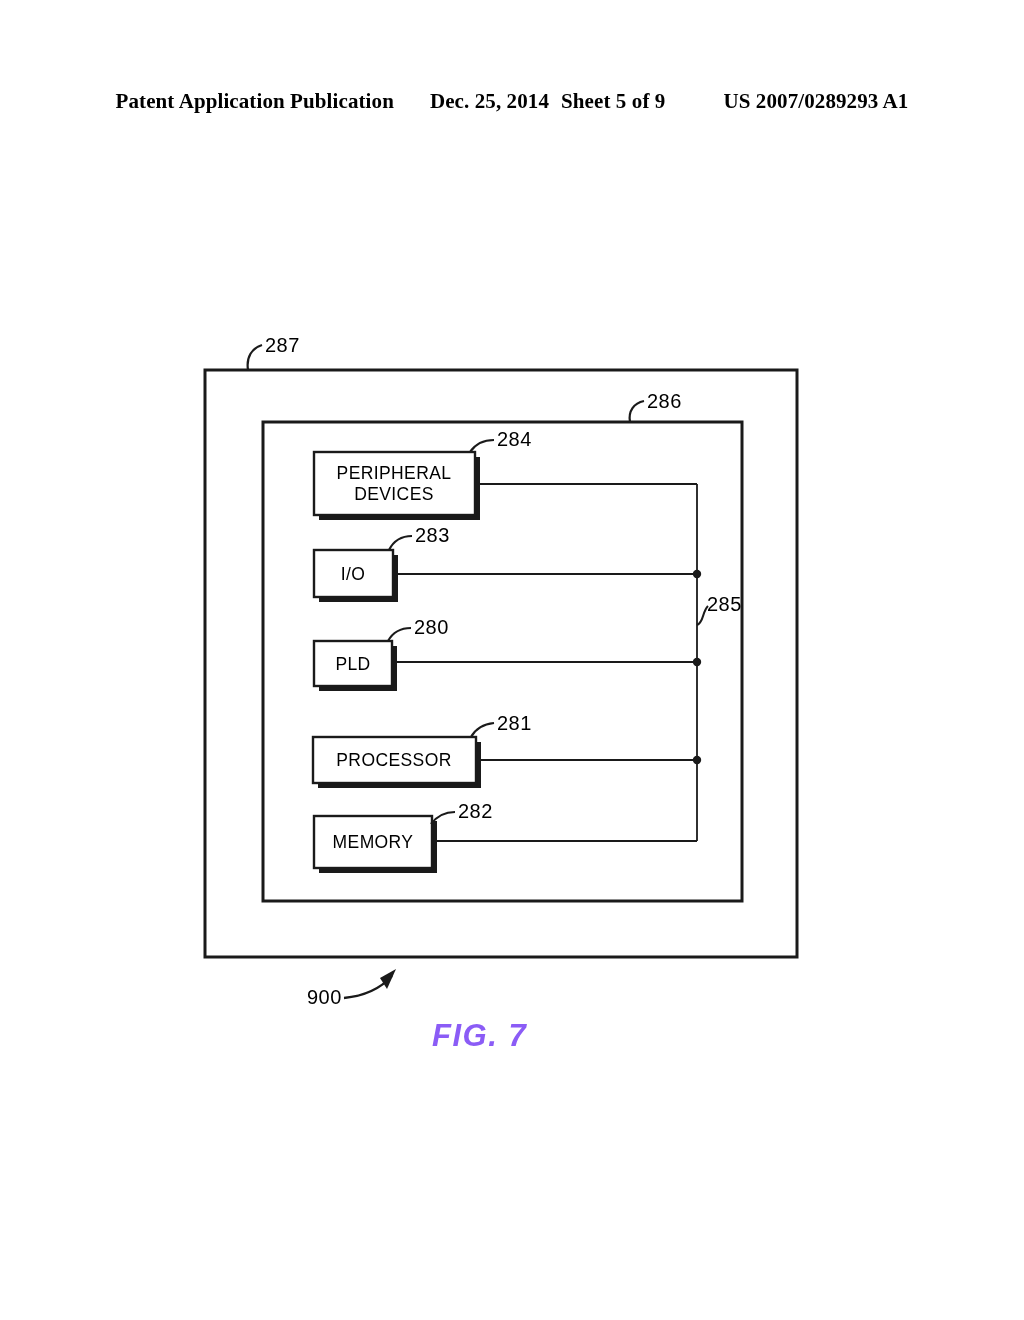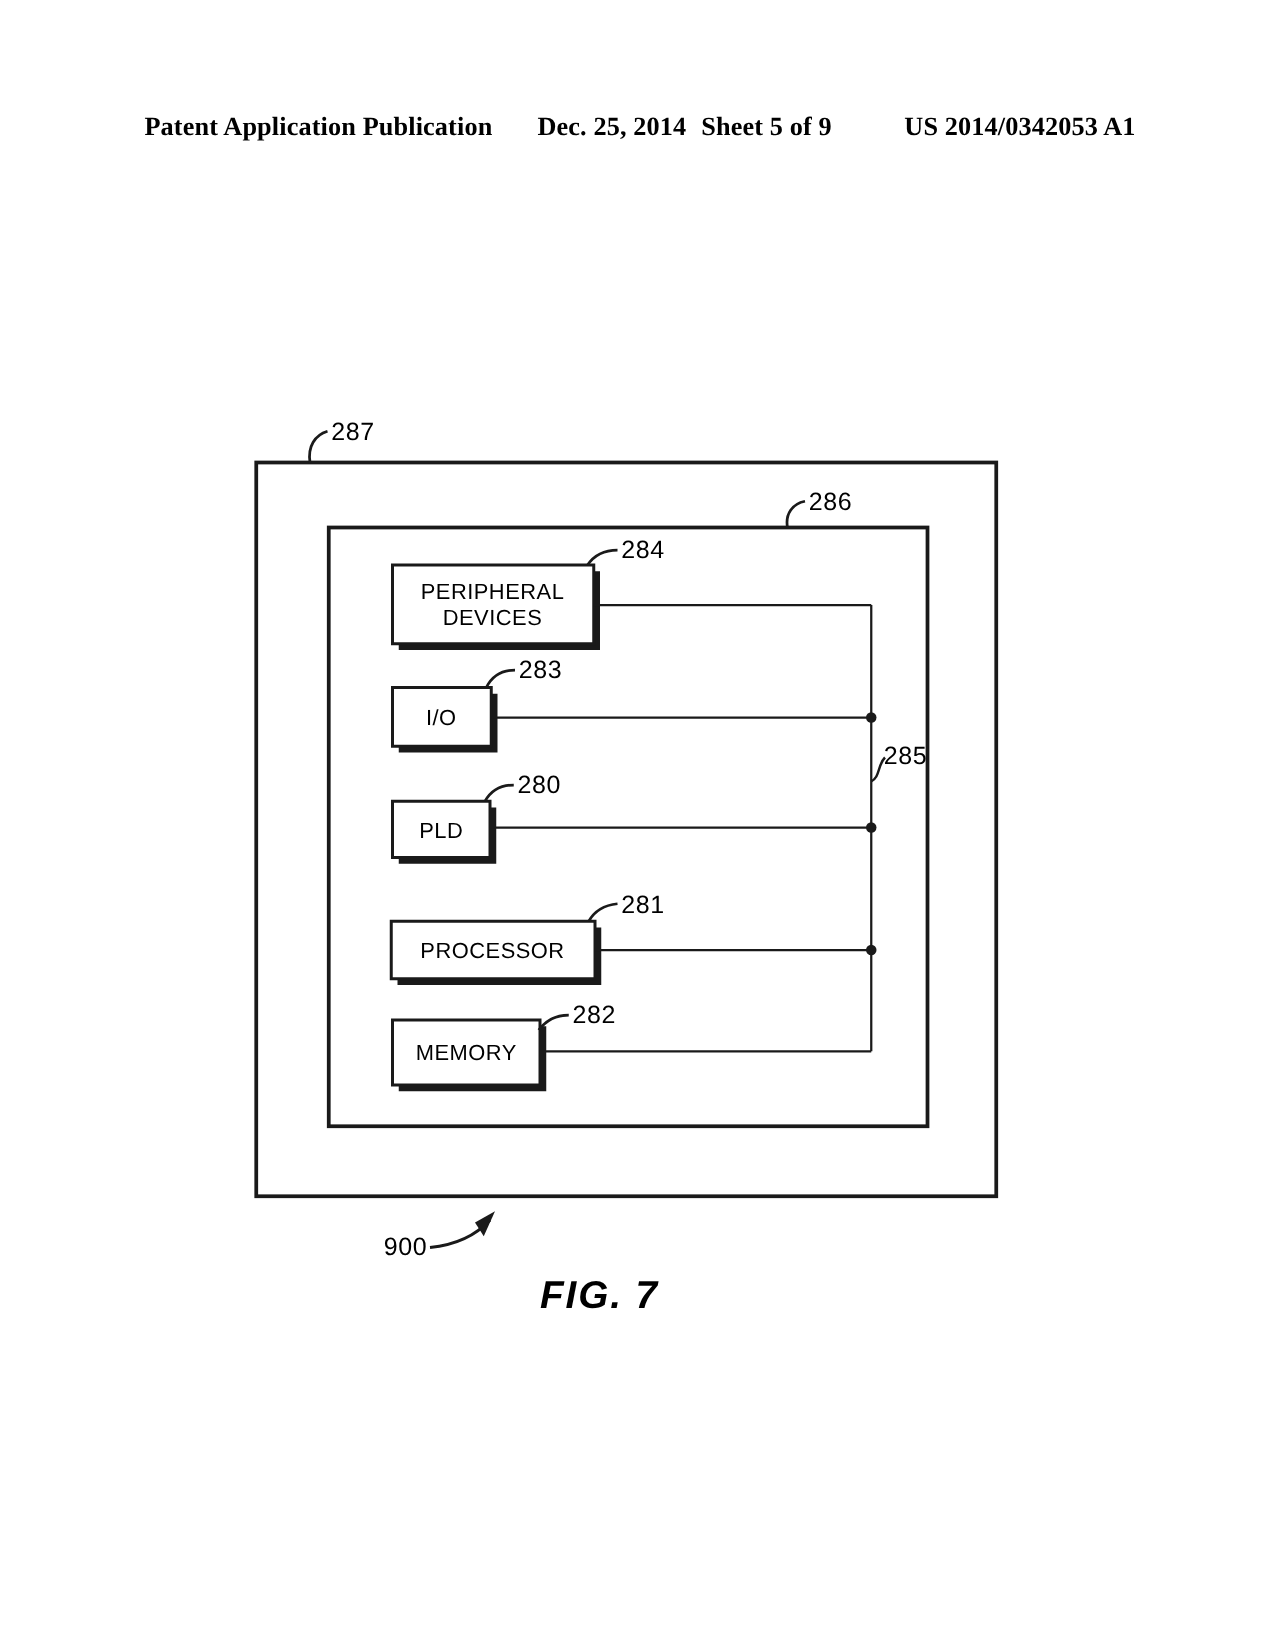--- a/index.html
+++ b/index.html
@@ -54,37 +54,37 @@
 
   .fig-caption {
     position: absolute;
     left: 432px;
     top: 1018px;
     font-family: "Liberation Sans", sans-serif;
     font-style: italic;
     font-weight: bold;
     font-size: 31px;
     letter-spacing: 1.5px;
-    color: #000000;
+    color: #8b5cf6;
   }
 
   
   text { fill: #000; }
 </style>
 </head>
 <body>
 
 <div id="page-header">
   <span class="hdr-seg">Patent Application Publication</span>
   <span class="gap-a"></span>
   <span class="hdr-seg">Dec. 25, 2014</span>
   <span class="gap-b"></span>
   <span class="hdr-seg">Sheet 5 of 9</span>
   <span class="gap-c"></span>
-  <span class="hdr-seg">US 2014/0342053 A1</span>
+  <span class="hdr-seg">US 2007/0289293 A1</span>
 </div>
 
 <div id="figure-area">
 
   <svg id="figure-svg" width="1024" height="1320" viewBox="0 0 1024 1320">
 
     <rect x="205" y="370" width="592" height="587" fill="none" stroke="#1a1a1a" stroke-width="3"></rect>
 
     <path d="M 248 370 C 246 357, 252 348, 262 345" fill="none" stroke="#1a1a1a" stroke-width="2.2"></path>
     <text x="265" y="352" font-family="'Liberation Sans', sans-serif" font-size="20" letter-spacing="0.5">287</text>

